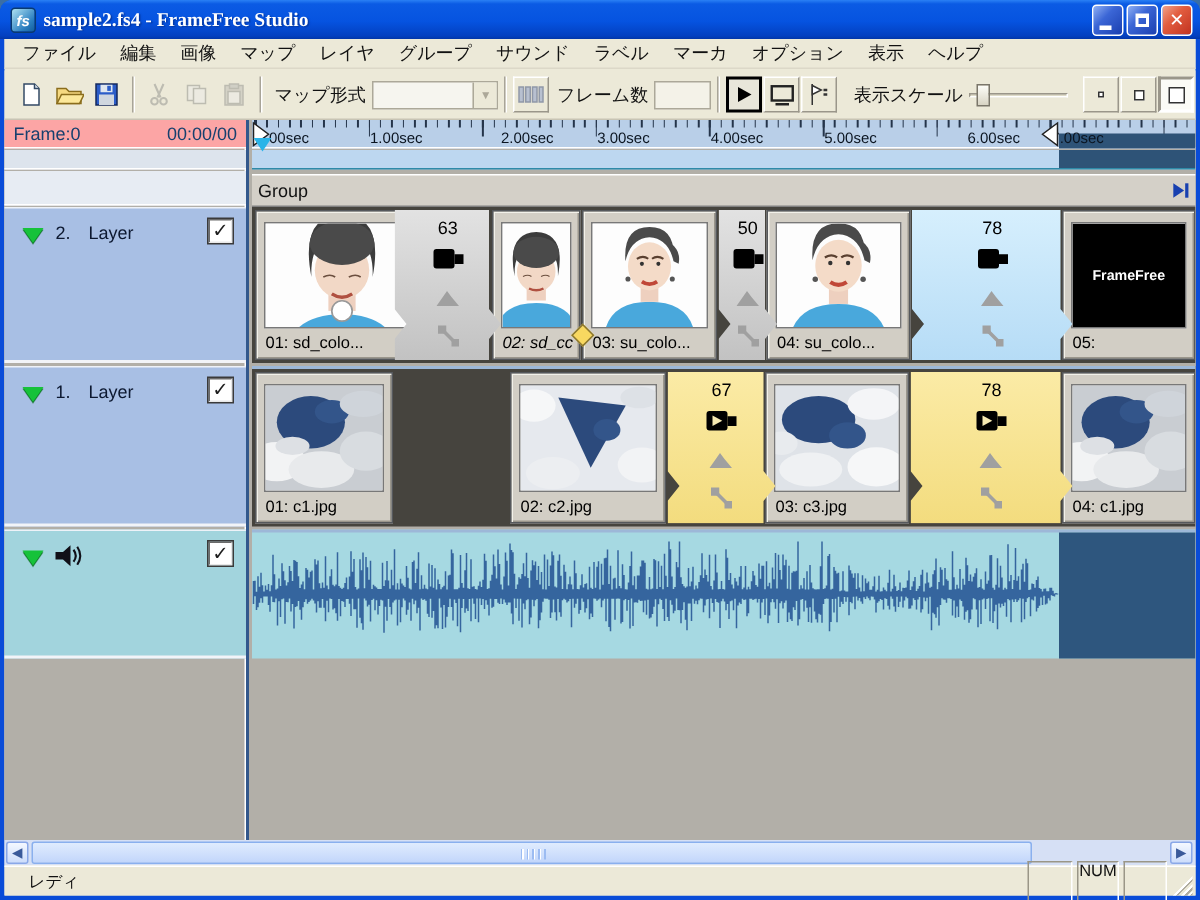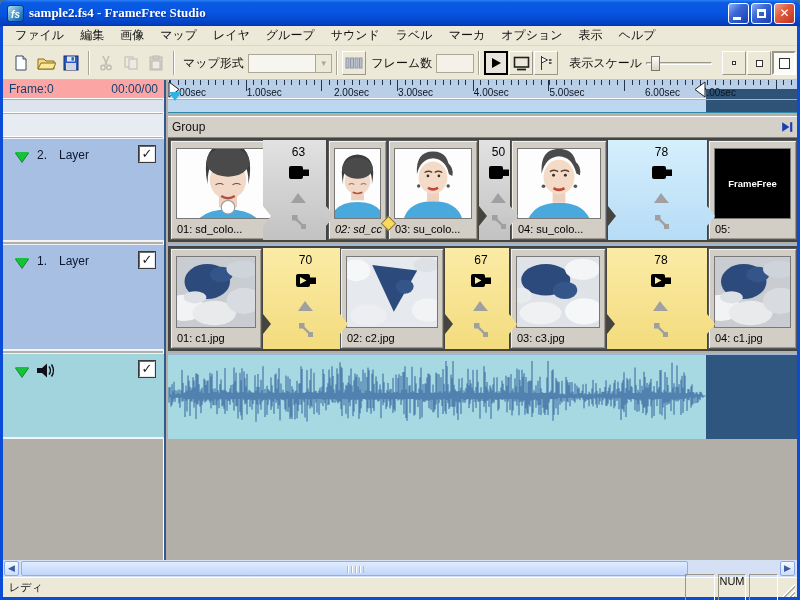--- a/index.html
+++ b/index.html
@@ -134,21 +134,21 @@
     color:#3a5a9a;font-size:9px;line-height:13px;text-align:center;}
   #sb-left{left:1px;} #sb-right{right:2px;}
   #sb-thumb{position:absolute;left:18px;top:1px;width:667px;height:15px;border-radius:2px;
     background:linear-gradient(180deg,#e0ecfe,#c2d6fb);border:1px solid #8ab0ee;}
   #sb-grip{position:absolute;left:50%;top:4px;width:17px;height:7px;margin-left:-8px;
     background:repeating-linear-gradient(90deg,#9cbcf2 0 1px,#fff 1px 2px,transparent 2px 4px);}
 
   
   #statusbar{position:absolute;left:0;top:551px;width:794px;height:20px;background:#ece9d8;
     border-top:1px solid #fff;display:flex;align-items:center;font-size:11px;color:#111;}
-  #status-msg{padding-left:6px;flex:1;font-family:Liberation Mono, monospace;}
+  #status-msg{padding-left:16px;flex:1;font-family:Liberation Mono, monospace;}
   .sb-pane{height:28px;margin-right:3px;border:1px solid;border-color:#9a9687 #fff #fff #9a9687;
     font-size:11px;line-height:13px;text-align:center;color:#111;}
   .grip{width:13px;height:13px;margin:0 2px 0 1px;align-self:flex-end;
     background:
      linear-gradient(135deg,transparent 50%,#fff 50%,#fff 57%,#b0aca0 57%,#b0aca0 64%,transparent 64%,
        transparent 71%,#fff 71%,#fff 78%,#b0aca0 78%,#b0aca0 85%,transparent 85%,
        transparent 88%,#fff 88%,#fff 94%,#b0aca0 94%);}
 </style>
 </head>
 <body>
@@ -485,36 +485,20 @@
                   <ellipse cx="56" cy="20" rx="13" ry="9" fill="#33558a"></ellipse>
                   <ellipse cx="14" cy="58" rx="22" ry="15" fill="#f2f3f4"></ellipse>
                   <ellipse cx="48" cy="64" rx="25" ry="14" fill="#e8eaec"></ellipse>
                   <ellipse cx="82" cy="50" rx="20" ry="15" fill="#d8dce0"></ellipse>
                   <ellipse cx="80" cy="14" rx="18" ry="10" fill="#cfd4da"></ellipse>
                   <ellipse cx="26" cy="46" rx="13" ry="7" fill="#dde0e4"></ellipse>
                 </svg>
               </div>
               <div class="clip-label">01: c1.jpg</div>
             </div>
-            <div class="cell transition yellow" style="left: 95px; width: 85px;">
-              <div class="tval">70</div>
-              <div class="ticon"><svg width="22" height="15" viewBox="0 0 22 15">
-                  <rect x="1" y="1" width="14" height="13" rx="2" fill="#000"></rect>
-                  <rect x="15" y="4.5" width="6" height="6.5" fill="#000"></rect>
-                  <path d="M5 4l6.5 3.5L5 11z" fill="#f6e9b2"></path>
-                </svg></div>
-              <div class="ticon"><svg width="18" height="14" viewBox="0 0 18 14">
-                  <path d="M1 13L8 3l3 4 5 6z" fill="#a0a0a0"></path>
-                </svg></div>
-              <div class="ticon"><svg width="16" height="16" viewBox="0 0 16 16">
-                  <rect x="1" y="1" width="5.5" height="5.5" fill="#a0a0a0"></rect>
-                  <rect x="10" y="10" width="5" height="5" fill="#a0a0a0"></rect>
-                  <line x1="4" y1="4" x2="12" y2="12" stroke="#a0a0a0" stroke-width="2.4"></line>
-                </svg></div>
-            </div>
             <div class="cell image" style="left: 172px; width: 104px;">
               <div class="thumbwrap">
                 <svg viewBox="0 0 100 80" preserveAspectRatio="xMidYMid slice">
                   <rect width="100" height="80" fill="#e6e9ee"></rect>
                   <path d="M28 10L78 16 52 62Z" fill="#2c4a7c"></path>
                   <ellipse cx="64" cy="34" rx="10" ry="8" fill="#33558a"></ellipse>
                   <ellipse cx="10" cy="16" rx="16" ry="12" fill="#f6f7f8"></ellipse>
                   <ellipse cx="90" cy="60" rx="18" ry="13" fill="#f2f3f5"></ellipse>
                   <ellipse cx="24" cy="66" rx="20" ry="12" fill="#eceef1"></ellipse>
                   <ellipse cx="88" cy="10" rx="14" ry="8" fill="#dde1e6"></ellipse>

